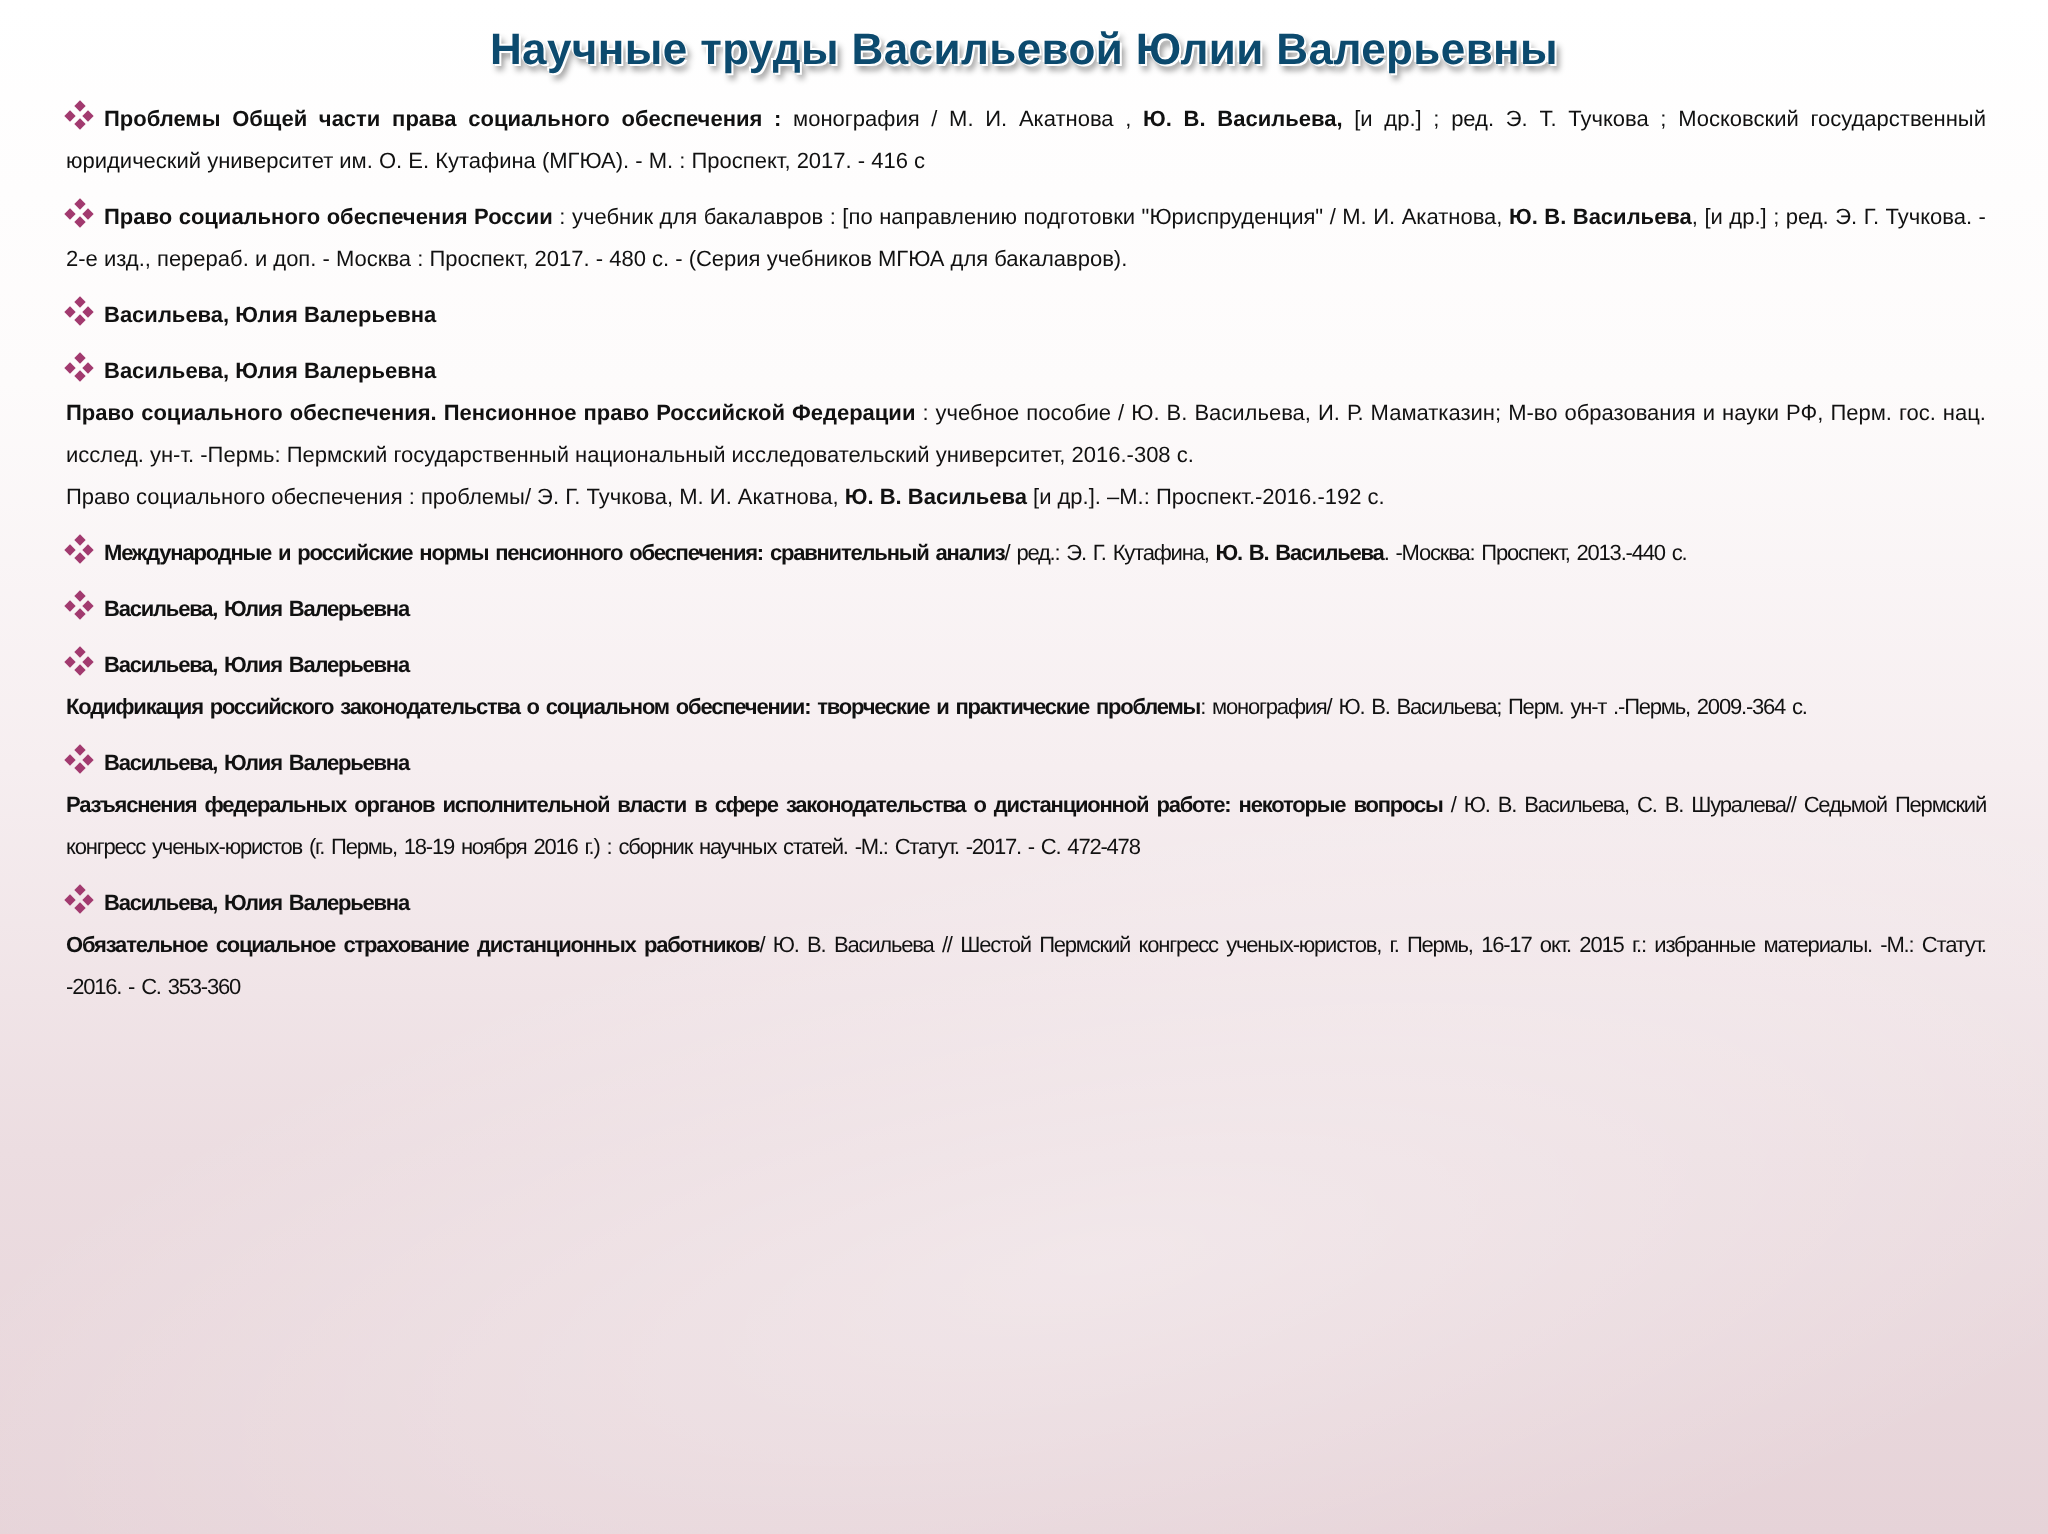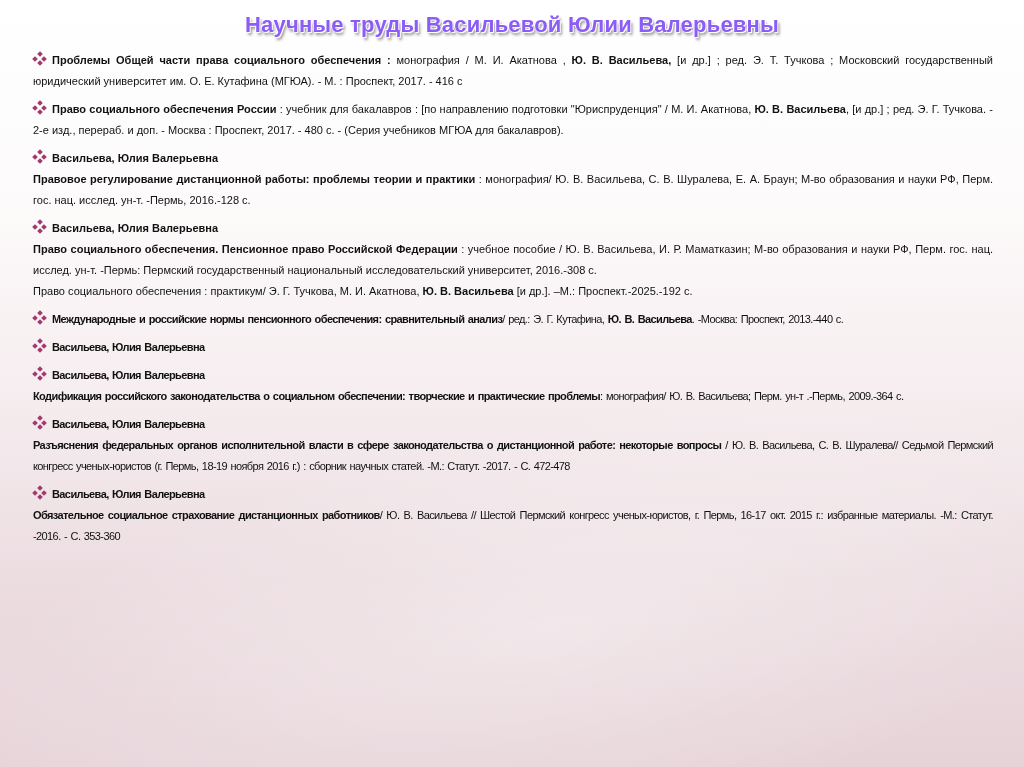--- a/index.html
+++ b/index.html
@@ -11,21 +11,21 @@
     }
     .swoosh {
       position: absolute; left: -200px; top: 380px; width: 1500px; height: 500px;
       border-radius: 50%;
       background: radial-gradient(ellipse at center, rgba(255,255,255,0.35) 0%, rgba(255,255,255,0) 60%);
       transform: rotate(-12deg);
       pointer-events: none;
     }
     .title {
       position: absolute; top: 12px; left: 0; width: 1024px; text-align: center;
-      font-size: 22px; font-weight: bold; color: #8b5cf6; letter-spacing: 0.2px;
+      font-size: 22px; font-weight: bold; color: #0c4a6e; letter-spacing: 0.2px;
       text-shadow: 0 0 1px #fff, 1px 1px 0 #fff, -1px -1px 0 #fff, 2px 3px 3px rgba(0,0,0,0.45);
     }
     .content { position: absolute; left: 33px; top: 50px; width: 960px; }
     .entry { margin-bottom: 7px; }
     .line {
       font-size: 11px; line-height: 21px; text-align: justify;
     }
     .bullet {
       display: inline-block; width: 13px; height: 13px; position: relative; margin-right: 6px; vertical-align: -1px;
     }
@@ -57,34 +57,31 @@
   <div class="entry">
     <div class="line">
       <span class="bullet"><i></i><i></i><i></i><i></i></span><b>Право социального обеспечения России</b><span> : учебник для бакалавров : [по направлению подготовки "Юриспруденция" / М. И. Акатнова, </span><b>Ю. В. Васильева</b><span>, [и др.] ; ред. Э. Г. Тучкова. - 2-е изд., перераб. и доп. - Москва : Проспект, 2017. - 480 с. - (Серия учебников МГЮА для бакалавров).</span>
     </div>
   </div>
 
   <div class="entry">
     <div class="line">
       <span class="bullet"><i></i><i></i><i></i><i></i></span><b>Васильева, Юлия Валерьевна</b>
     </div>
-    <div class="line">
-      <b>Правовое регулирование дистанционной работы: проблемы теории и практики</b><span> : монография/ Ю. В. Васильева, С. В. Шуралева, Е. А. Браун; М-во образования и науки РФ, Перм. гос. нац. исслед. ун-т. -Пермь, 2016.-128 с.</span>
-    </div>
   </div>
 
   <div class="entry">
     <div class="line">
       <span class="bullet"><i></i><i></i><i></i><i></i></span><b>Васильева, Юлия Валерьевна</b>
     </div>
     <div class="line">
       <b>Право социального обеспечения. Пенсионное право Российской Федерации</b><span> : учебное пособие / Ю. В. Васильева, И. Р. Маматказин; М-во образования и науки РФ, Перм. гос. нац. исслед. ун-т. -Пермь: Пермский государственный национальный исследовательский университет, 2016.-308 с.</span>
     </div>
     <div class="line">
-      <span>Право социального обеспечения : практикум/ Э. Г. Тучкова, М. И. Акатнова, </span><b>Ю. В. Васильева</b><span> [и др.]. –М.: Проспект.-2025.-192 с.</span>
+      <span>Право социального обеспечения : проблемы/ Э. Г. Тучкова, М. И. Акатнова, </span><b>Ю. В. Васильева</b><span> [и др.]. –М.: Проспект.-2016.-192 с.</span>
     </div>
   </div>
 
   <div class="entry narrowtext">
     <div class="line">
       <span class="bullet"><i></i><i></i><i></i><i></i></span><b>Международные и российские нормы пенсионного обеспечения: сравнительный анализ</b><span>/ ред.: Э. Г. Кутафина, </span><b>Ю. В. Васильева</b><span>. -Москва: Проспект, 2013.-440 с.</span>
     </div>
   </div>
 
   <div class="entry narrowtext">

